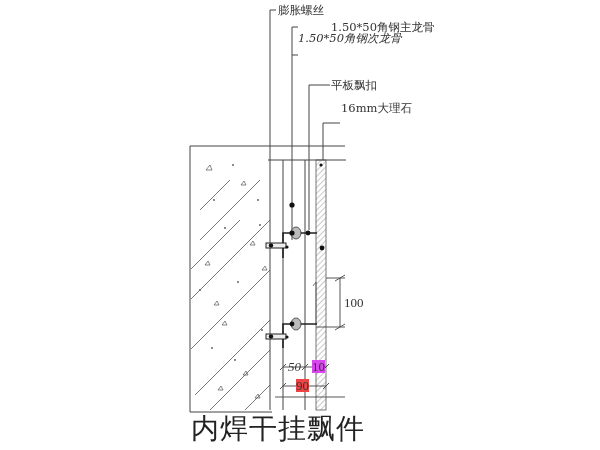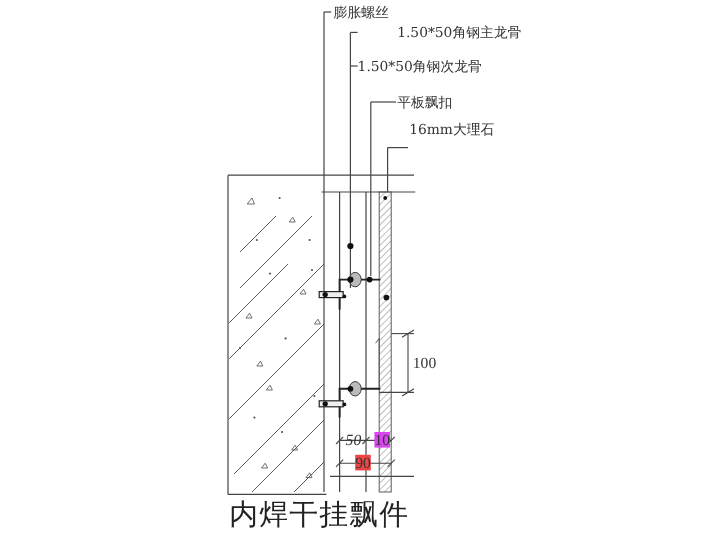--- a/index.html
+++ b/index.html
@@ -3,21 +3,21 @@
 <meta charset="utf-8">
 <style>
   html, body { margin: 0; padding: 0; background: #ffffff; }
   body { width: 600px; height: 450px; position: relative; overflow: hidden;
          font-family: "DejaVu Serif", "Liberation Serif", serif; color: #222; }
   #drawing { position: absolute; left: 0; top: 0; }
   .lbl { position: absolute; font-size: 11.5px; line-height: 12px; white-space: nowrap; color: #333;
          font-family: "DejaVu Serif", "Liberation Serif", serif; }
   .dim { position: absolute; font-size: 13px; line-height: 13px; white-space: nowrap; color: #333;
          font-family: "Liberation Serif", "DejaVu Serif", serif; }
-  .caption { position: absolute; left: 191px; top: 415px; font-size: 24px; line-height: 28px;
+  .caption { position: absolute; left: 191px; top: 415px; font-size: 28px; line-height: 28px;
              letter-spacing: 1px; color: #222; font-family: "DejaVu Sans", "Liberation Sans", sans-serif; }
 </style>
 </head>
 <body>
 
 <svg id="drawing" width="600" height="450" viewBox="0 0 600 450" xmlns="http://www.w3.org/2000/svg">
   <defs>
     <pattern id="marbleHatch" patternUnits="userSpaceOnUse" width="4" height="4" patternTransform="rotate(45)">
       <line x1="0" y1="0" x2="0" y2="4" stroke="#777" stroke-width="0.8"></line>
     </pattern>
@@ -126,21 +126,21 @@
     <line x1="323" y1="370" x2="329" y2="364"></line>
     <line x1="283" y1="386" x2="326" y2="386"></line>
     <line x1="280" y1="389" x2="286" y2="383"></line>
     <line x1="323" y1="389" x2="329" y2="383"></line>
     <line x1="275" y1="397" x2="345" y2="397"></line>
   </g>
 </svg>
 
 <div class="lbl" style="left:278px; top:4px;">膨胀螺丝</div>
 <div class="lbl" style="left:298px; top:21px;margin-left:33px;">1.50*50角钢主龙骨</div>
-<div class="lbl" style="left:298px; top:49px;">1.50*50角钢次龙骨</div>
+<div class="lbl" style="left:298px; top:32px;font-style:italic;">1.50*50角钢次龙骨</div>
 <div class="lbl" style="left:331px; top:79px;">平板飘扣</div>
 <div class="lbl" style="left:341px; top:102px;">16mm大理石</div>
 
 <div class="dim" style="left:344px; top:296px;">100</div>
 <div class="dim" style="left:288px; top:360px;font-style:italic;">50</div>
 <div class="dim" style="left:312px; top:360px; background:#d946ef;">10</div>
 <div class="dim" style="left:296px; top:379px; background:#ef4444;">90</div>
 
 <div class="caption">内焊干挂飘件</div>
 

